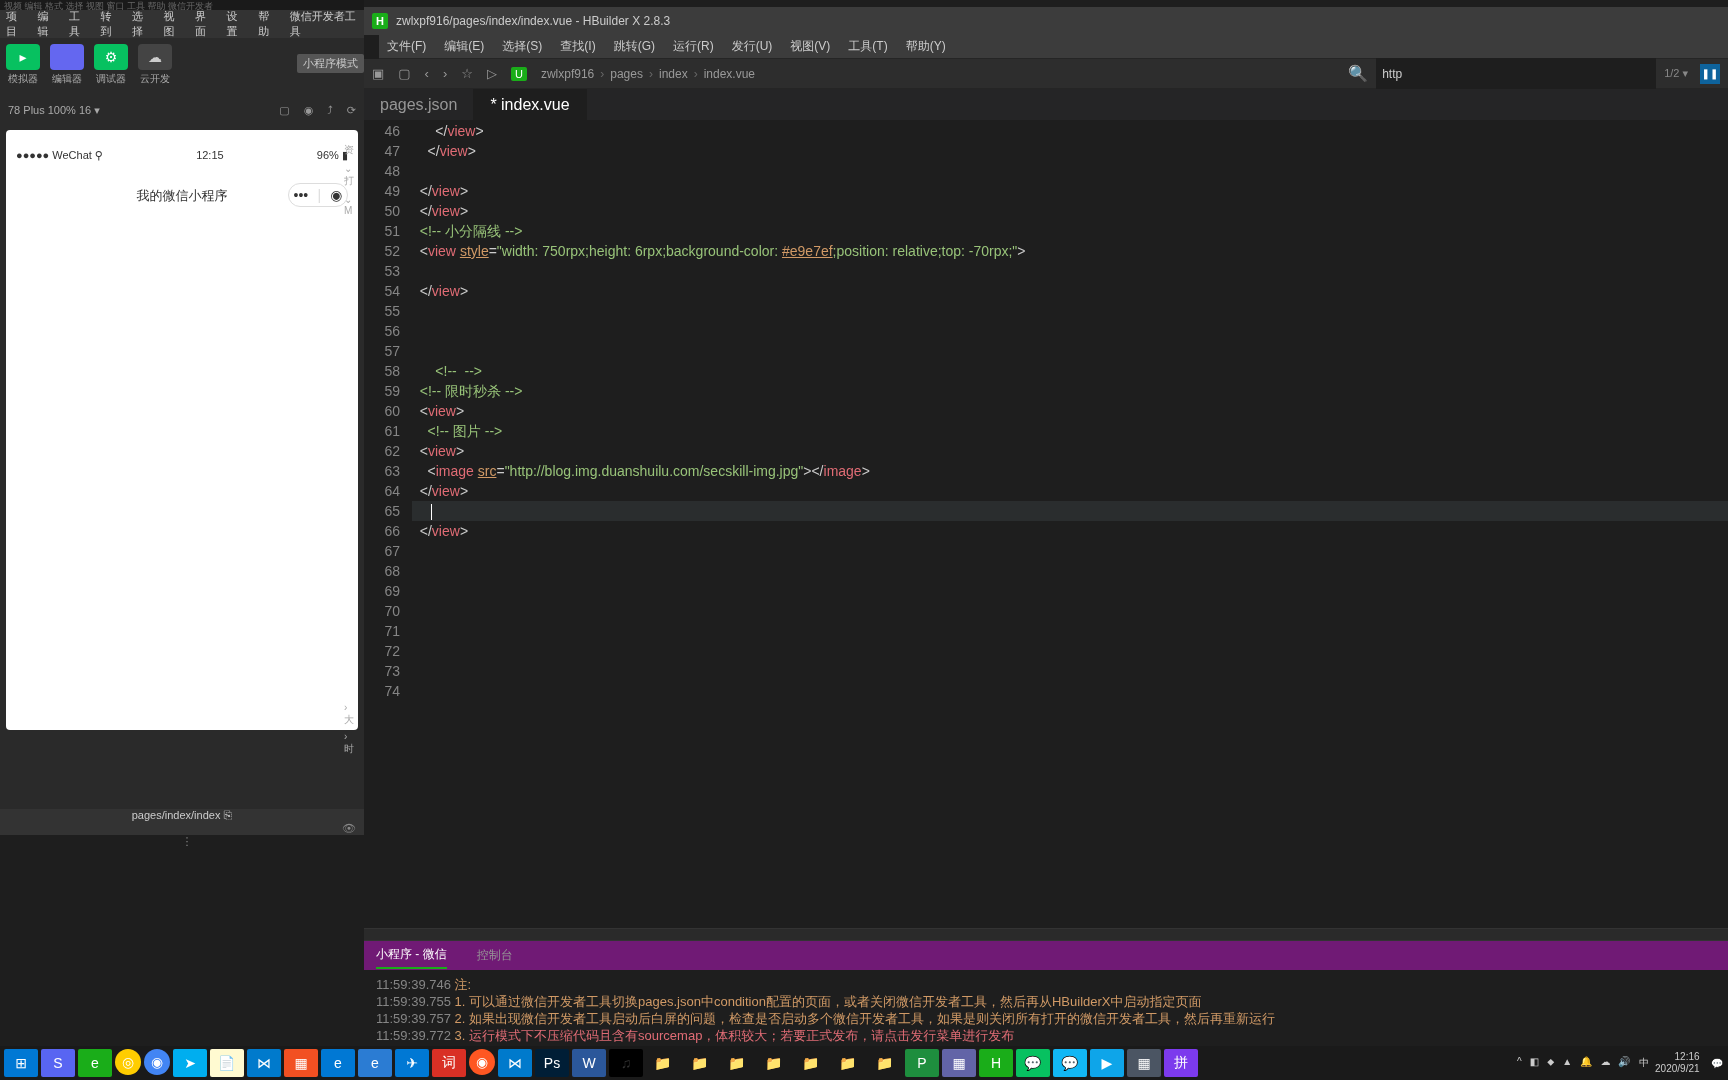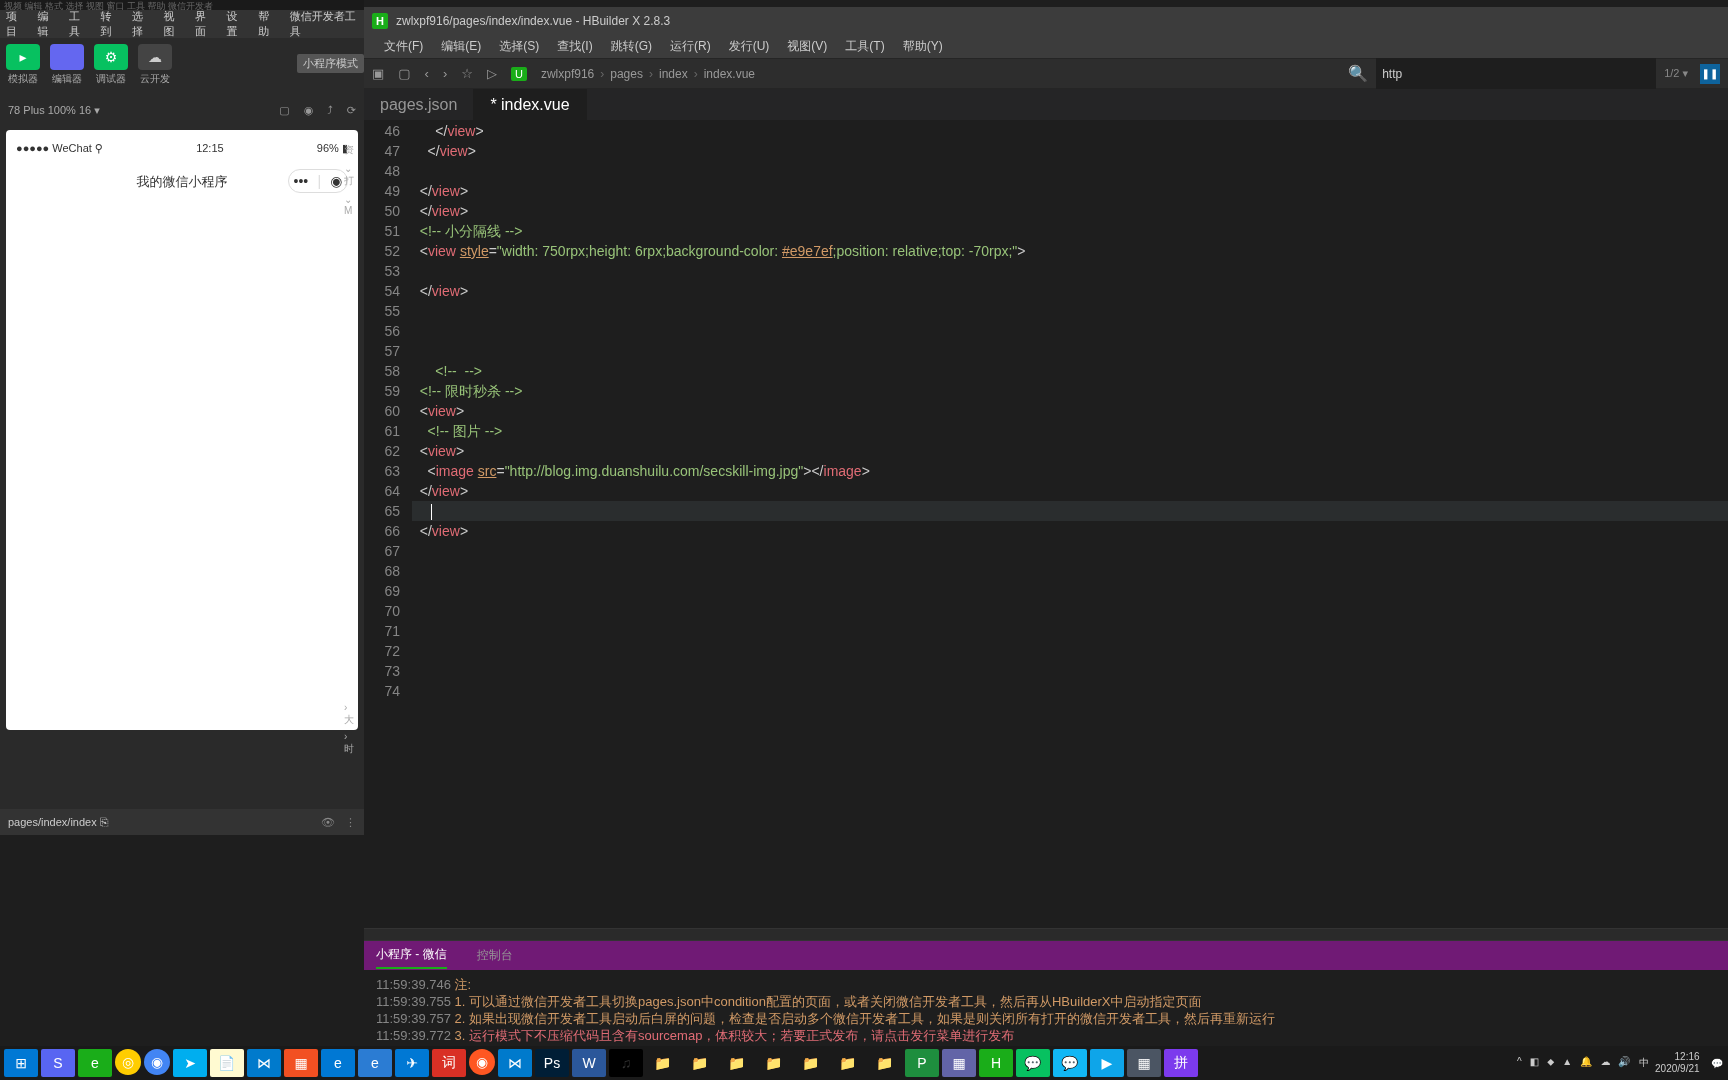--- a/index.html
+++ b/index.html
@@ -13,35 +13,35 @@
 .wx-tbtn { display: flex; flex-direction: column; align-items: center; gap: 2px; }
 .wx-tbtn-icon { width: 34px; height: 26px; border-radius: 4px; display: flex; align-items: center; justify-content: center; font-size: 14px; }
 .wx-tbtn-icon.g1 { background: #07c160; color: #fff; }
 .wx-tbtn-icon.g2 { background: #6467f0; color: #fff; }
 .wx-tbtn-icon.g3 { background: #07c160; color: #fff; }
 .wx-tbtn-icon.g4 { background: #444; color: #ccc; }
 .wx-tbtn-lbl { font-size: 10px; color: #aaa; }
 .wx-statusbar { background: #2a2a2a; height: 28px; font-size: 11px; color: #aaa; display: flex; align-items: center; padding: 0 8px; justify-content: space-between; gap: 40px; }
 .wx-status-icons { display: flex; gap: 14px; color: #999; }
 .wx-sim { margin: 6px; background: #fff; border-radius: 4px; height: 600px; position: relative; }
-.wx-sim-status { display: flex; justify-content: space-between; padding: 12px 10px; font-size: 11px; color: #333; gap: 32px; }
+.wx-sim-status { display: flex; justify-content: space-between; padding: 19px 10px; font-size: 11px; color: #333; gap: 32px; }
 .wx-sim-title { text-align: center; font-size: 13px; color: #333; padding: 6px 0; position: relative; }
 .wx-sim-capsule { position: absolute; right: 10px; top: 2px; width: 60px; height: 24px; border: 1px solid #ddd; border-radius: 14px; display: flex; align-items: center; justify-content: space-around; font-size: 14px; }
-.wx-bottombar { position: absolute; bottom: 0; left: 0; right: 0; height: 26px; background: #333; font-size: 11px; color: #ccc; display: flex; align-items: center; padding: 0 8px; }
+.wx-bottombar { position: absolute; bottom: 0; left: 0; right: 0; height: 26px; background: #333; font-size: 11px; color: #ccc; display: flex; align-items: center; padding: 0 8px; flex-direction: column; }
 
 .wx-tag { position:absolute; top:54px; right:0; background:#555; color:#ccc; font-size:11px; padding:2px 6px; border-radius:2px; }
 
 .wx-side-chars { position: absolute; left: 340px; top: 140px; width: 24px; font-size: 10px; color: #aaa; }
 .wx-side-chars div { padding: 3px 4px; }
 
 
 .hb { position: absolute; left: 364px; top: 7px; right: 0; bottom: 0; background: #1e1e1e; display: flex; flex-direction: column; }
 .hb-titlebar { height: 28px; background: #3c3c3c; display: flex; align-items: center; padding: 0 8px; font-size: 12px; color: #ccc; gap: 8px; }
 .hb-logo { width: 16px; height: 16px; background: #1aad19; border-radius: 2px; color: #fff; font-size: 11px; font-weight: bold; display: flex; align-items: center; justify-content: center; }
-.hb-menubar { height: 24px; background: #3c3c3c; display: flex; align-items: center; padding: 0 20px; font-size: 12px; color: #ccc; gap: 18px; border-bottom: 1px solid #252525; }
+.hb-menubar { height: 24px; background: #3c3c3c; display: flex; align-items: center; padding: 0 8px; font-size: 12px; color: #ccc; gap: 18px; border-bottom: 1px solid #252525; margin-left: 15px; }
 .hb-toprow { height: 30px; background: #2d2d2d; display: flex; align-items: center; padding: 0 8px; gap: 14px; border-bottom: 1px solid #252525; }
 .hb-toprow-icon { color: #999; font-size: 13px; }
 .hb-crumbs { color: #999; font-size: 12px; display: flex; gap: 6px; }
 .hb-crumbs .sep { color: #666; }
 .hb-search { margin-left: auto; display: flex; align-items: center; gap: 8px; }
 .hb-search input { background: #1e1e1e; border: none; color: #ccc; font-size: 12px; width: 280px; height: 32px; padding: 0 6px; }
 .hb-search .count { color: #888; font-size: 11px; }
 .hb-pause { width: 20px; height: 20px; background: #0e639c; color: #fff; display: flex; align-items: center; justify-content: center; font-size: 10px; margin-left: 4px; }
 
 .hb-tabs { height: 32px; background: #252526; display: flex; border-bottom: 1px solid #1e1e1e; }

